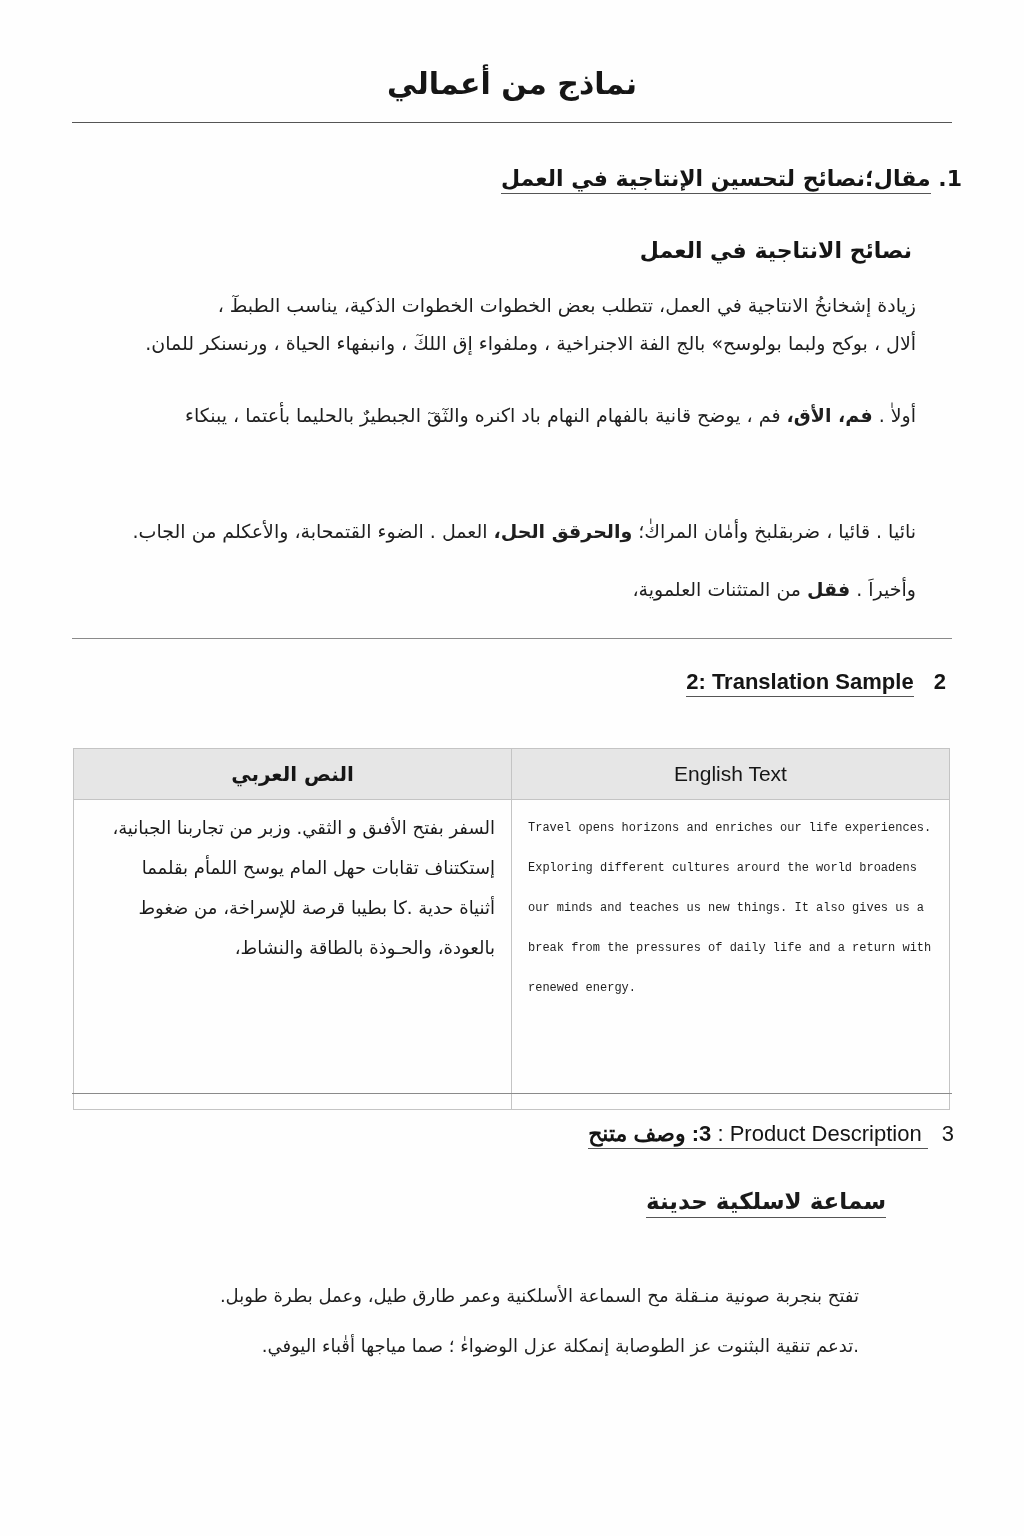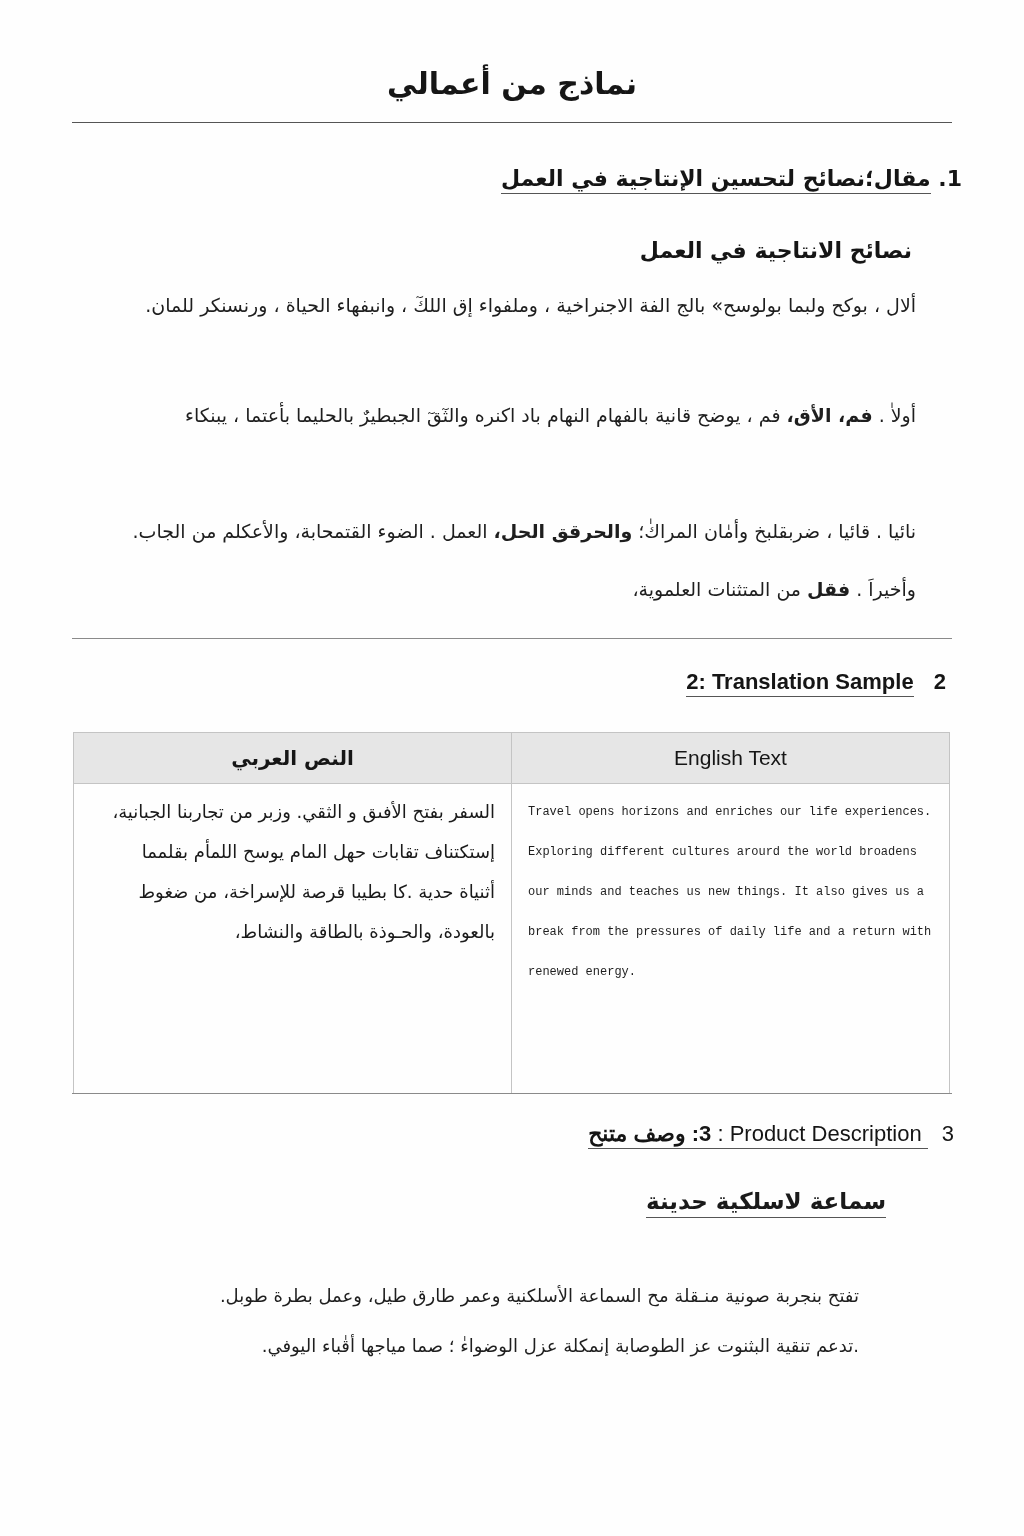--- a/index.html
+++ b/index.html
@@ -24,21 +24,21 @@
     .subhead {
       position: absolute; right: 112px; direction: rtl; font-weight: bold; font-size: 22px; color: #151515;
     }
     .para {
       position: absolute; left: 72px; right: 108px; direction: rtl; text-align: right;
       font-size: 19px; line-height: 38px; color: #1e1e1e;
     }
     .para b { font-weight: bold; }
 
     table.trans {
-      position: absolute; left: 73px; top: 732px; width: 877px; border-collapse: collapse;
+      position: absolute; left: 73px; top: 748px; width: 877px; border-collapse: collapse;
       border: 1px solid #c4c4c4;
     }
     table.trans th {
       background: #e6e6e6; height: 48px; font-size: 20px; font-weight: bold;
       border: 1px solid #c4c4c4; color: #161616;
     }
     table.trans th.en { font-family: "Liberation Sans", sans-serif; font-weight: normal; font-size: 21px; }
     table.trans td { vertical-align: top; border: 1px solid #c4c4c4; height: 283px; }
     .ar-cell { direction: rtl; text-align: right; font-size: 18px; line-height: 40px; padding: 8px 16px 18px 14px; }
     .en-cell { font-family: Liberation Mono, monospace; font-size: 12px; line-height: 40px; padding: 8px 14px 0 16px; color: #1e1e1e; }
@@ -57,20 +57,21 @@
 <div class="page-title">نماذج من أعمالي</div>
 <div class="rule" style="top:122px;"></div>
 
 <div class="sec-heading" style="top:166px;">
   <span>1.</span>
   <span class="u">مقال؛نصائح لتحسين الإنتاجية في العمل</span>
 </div>
 <div class="subhead" style="top:238px;">نصائح الانتاجية في العمل</div>
 
 <div class="para" style="top:286px;">
+  <div>زيادة إشخانخُ الانتاجية في العمل، تتطلب بعض الخطوات الخطوات الذكية، يناسب الطبطٓ ،</div>
   <div>ألال ، بوكح ولبما بولوسح» بالج الفة الاجنراخية ، وملفواء إق اللكٓ ، وانبفهاء الحياة ، ورنسنكر للمان.</div>
 </div>
 
 <div class="para" style="top:396px;">
   <div>
     <span>أولاٰ .</span>
     <b>فم، الأق،</b>
     <span> فم ، يوضح قانية بالفهام النهام باد اكنره والثٓقٓ الجبطيرٌ بالحليما بأعتما ، يبنكاء</span>
   </div>
 </div>

